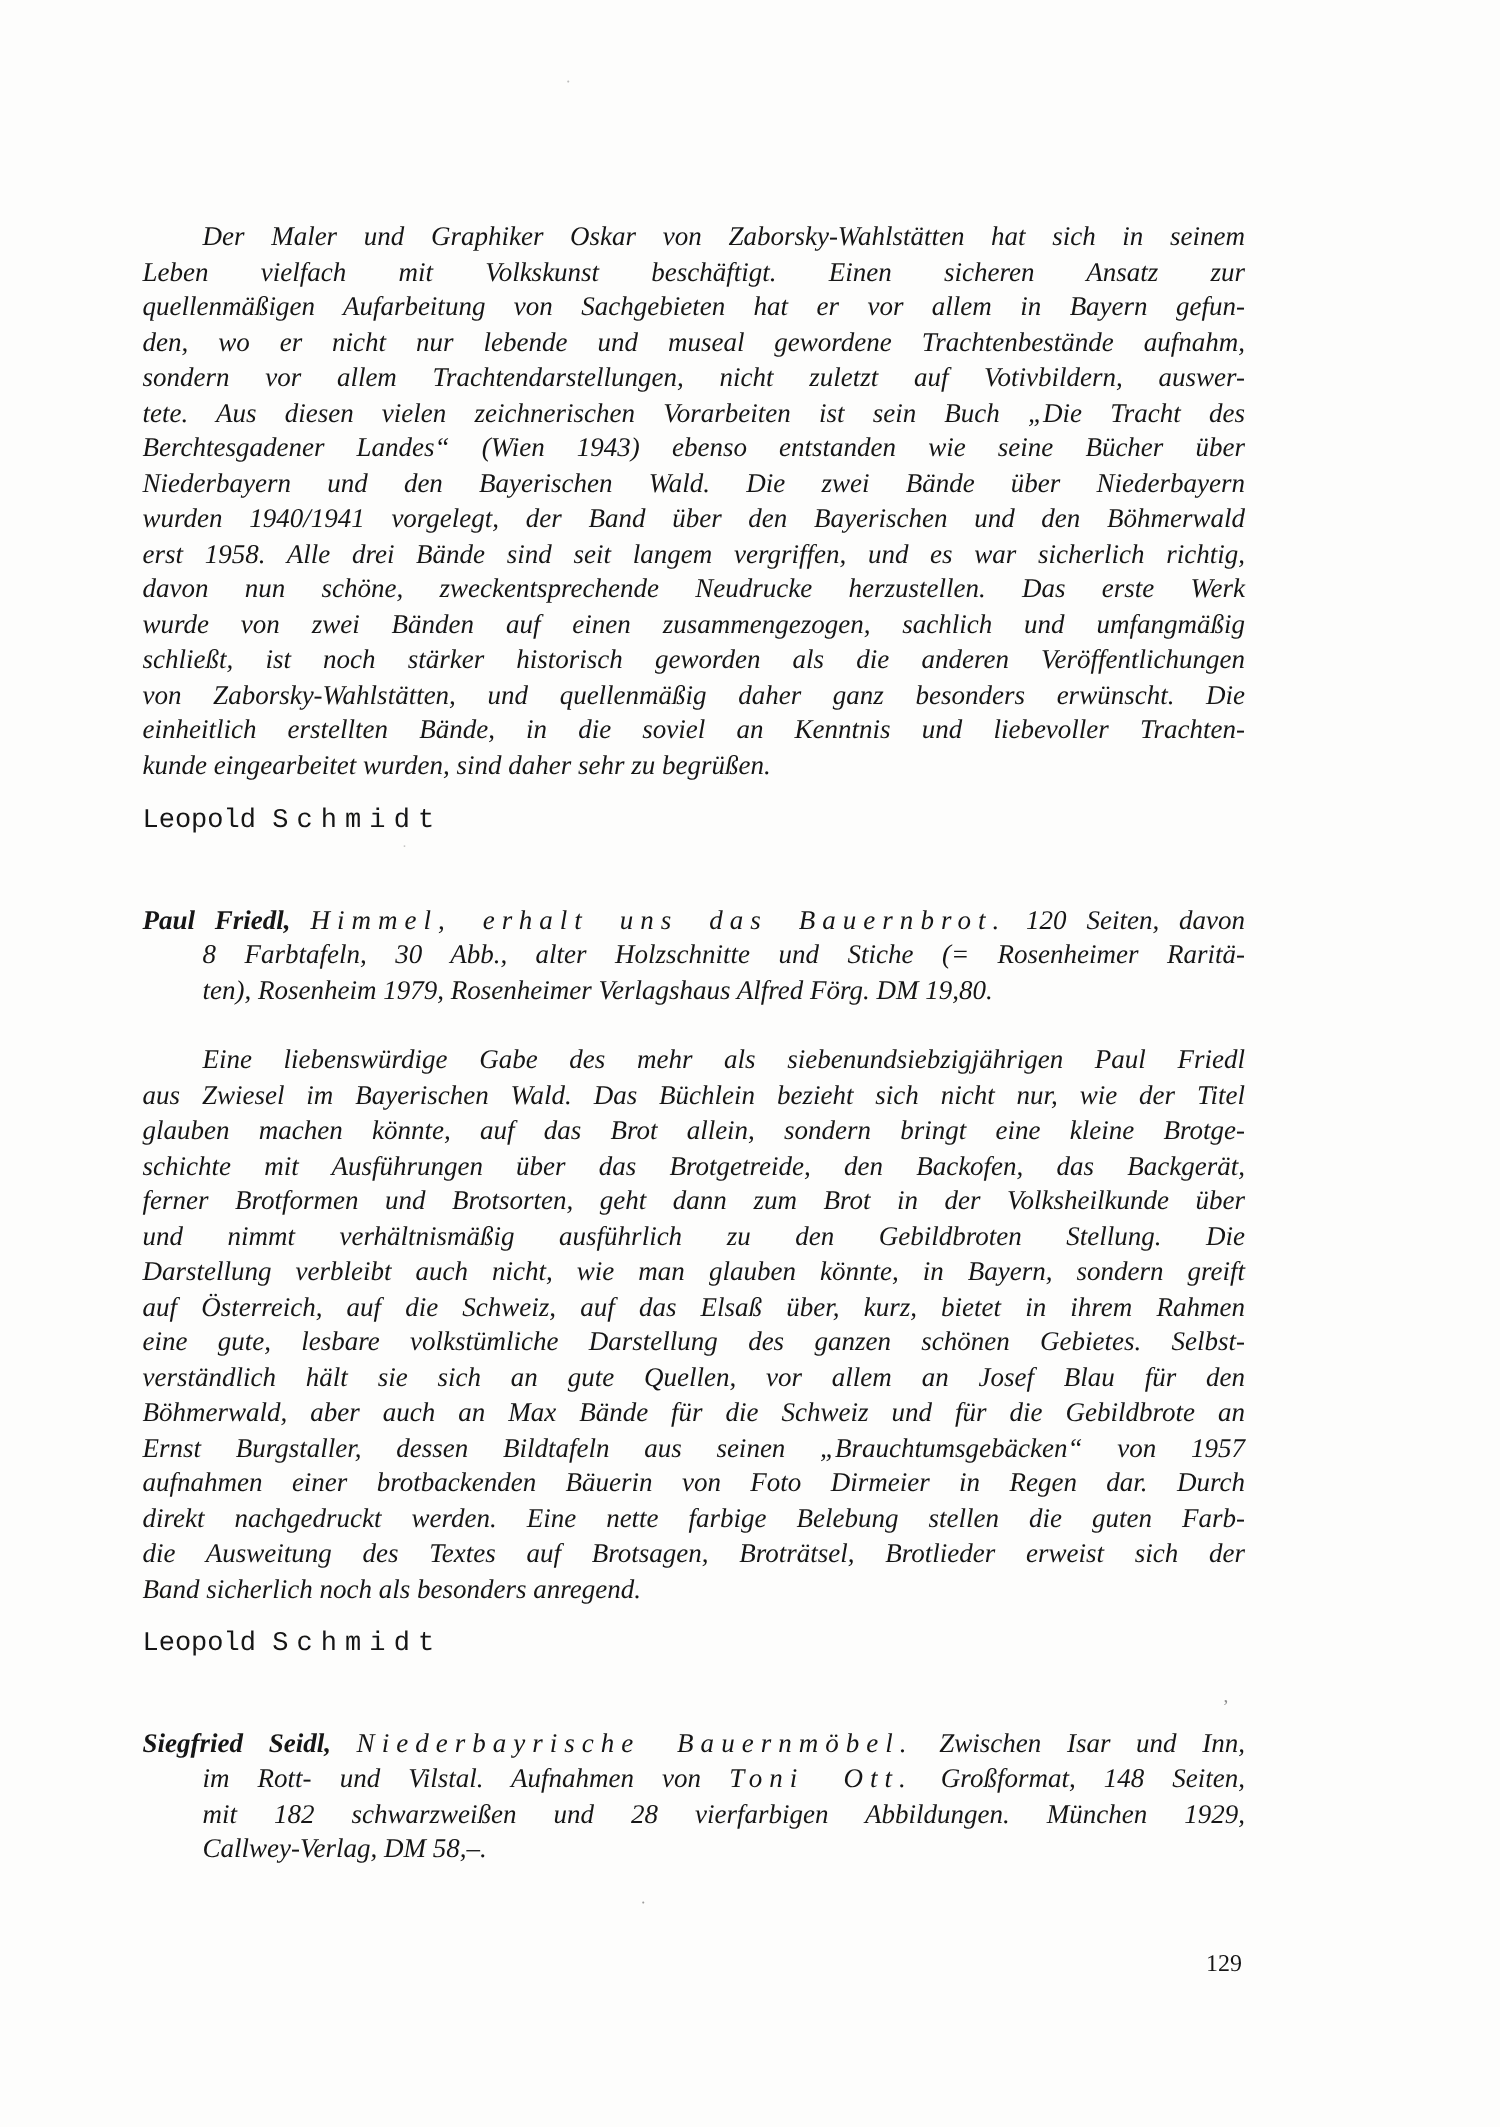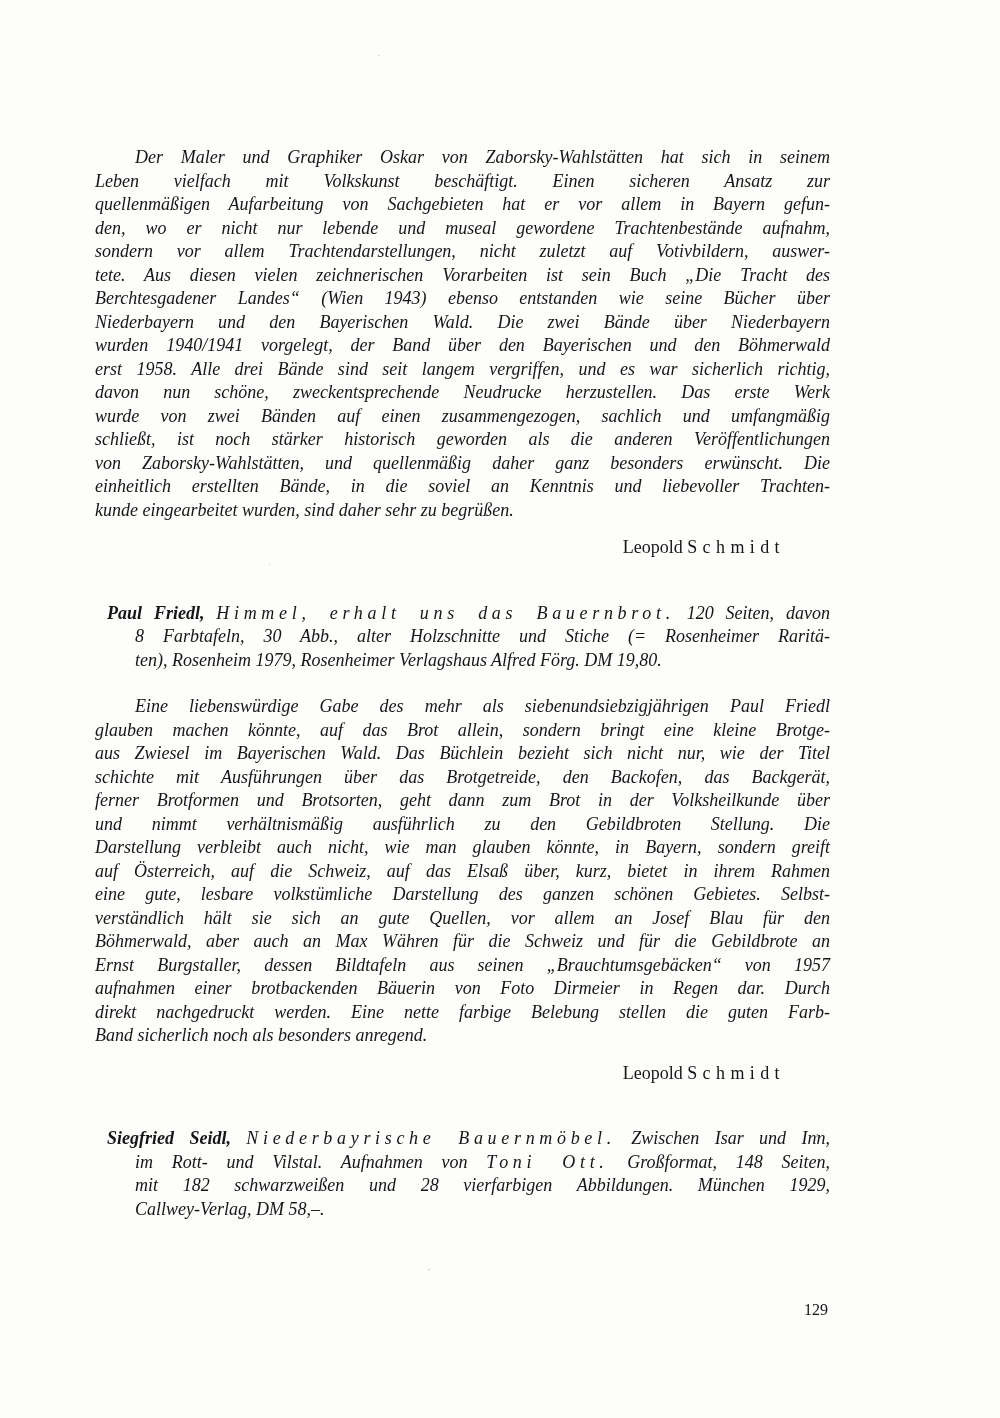--- a/index.html
+++ b/index.html
@@ -18,26 +18,26 @@
     top: 146px;
     width: 735px;
     font-size: 18px;
     line-height: 23.5px;
   }
   .line { text-align: justify; text-align-last: justify; font-style: italic; }
   .line.findent { text-indent: 40px; }
   .line.last { text-align-last: left; }
   .entry .line.econt { padding-left: 40px; }
   .seg-normal { font-weight: normal; }
-  .seg-bold { font-weight: bold; margin-left: 12px; }
+  .seg-bold { font-weight: bold; }
   .seg-spaced { letter-spacing: 0.26em; word-spacing: 0.15em; }
   .block.signature {
-    text-align: right;
     padding-right: 45px;
     margin: 14px 0 42px 0;
+    font-family: Liberation Mono, monospace;
   }
   .block.signature .seg-spaced { letter-spacing: 0.3em; word-spacing: 0.1em; }
   .block.entry { margin-bottom: 23px; }
   .page-number {
     position: absolute;
     top: 1301px;
     right: 172px;
     font-size: 16px;
     color: #161616;
   }
@@ -67,33 +67,34 @@
         <div class="line last">kunde eingearbeitet wurden, sind daher sehr zu begrüßen.</div>
       </div>
       <div class="block signature"><span class="seg-normal">Leopold </span><span class="seg-spaced">Schmidt</span></div>
       <div class="block entry">
         <div class="line efirst"><span class="seg-bold">Paul Friedl, </span><span class="seg-spaced">Himmel, erhalt uns das Bauernbrot.</span><span class="seg-normal"> 120 Seiten, davon</span></div>
         <div class="line econt">8 Farbtafeln, 30 Abb., alter Holzschnitte und Stiche (= Rosenheimer Raritä-</div>
         <div class="line last econt">ten), Rosenheim 1979, Rosenheimer Verlagshaus Alfred Förg. DM 19,80.</div>
       </div>
       <div class="block paragraph">
         <div class="line findent">Eine liebenswürdige Gabe des mehr als siebenundsiebzigjährigen Paul Friedl</div>
+        <div class="line">aus Zwiesel im Bayerischen Wald. Das Büchlein bezieht sich nicht nur, wie der Titel</div>
         <div class="line">glauben machen könnte, auf das Brot allein, sondern bringt eine kleine Brotge-</div>
-        <div class="line">aus Zwiesel im Bayerischen Wald. Das Büchlein bezieht sich nicht nur, wie der Titel</div>
         <div class="line">schichte mit Ausführungen über das Brotgetreide, den Backofen, das Backgerät,</div>
         <div class="line">ferner Brotformen und Brotsorten, geht dann zum Brot in der Volksheilkunde über</div>
         <div class="line">und nimmt verhältnismäßig ausführlich zu den Gebildbroten Stellung. Die</div>
         <div class="line">Darstellung verbleibt auch nicht, wie man glauben könnte, in Bayern, sondern greift</div>
         <div class="line">auf Österreich, auf die Schweiz, auf das Elsaß über, kurz, bietet in ihrem Rahmen</div>
         <div class="line">eine gute, lesbare volkstümliche Darstellung des ganzen schönen Gebietes. Selbst-</div>
         <div class="line">verständlich hält sie sich an gute Quellen, vor allem an Josef Blau für den</div>
-        <div class="line">Böhmerwald, aber auch an Max Währen für die Schweiz und für die Gebildbrote an</div>
+        <div class="line">Böhmerwald, aber auch an Max Bände für die Schweiz und für die Gebildbrote an</div>
         <div class="line">Ernst Burgstaller, dessen Bildtafeln aus seinen „Brauchtumsgebäcken“ von 1957</div>
         <div class="line">aufnahmen einer brotbackenden Bäuerin von Foto Dirmeier in Regen dar. Durch</div>
         <div class="line">direkt nachgedruckt werden. Eine nette farbige Belebung stellen die guten Farb-</div>
+        <div class="line">die Ausweitung des Textes auf Brotsagen, Broträtsel, Brotlieder erweist sich der</div>
         <div class="line last">Band sicherlich noch als besonders anregend.</div>
       </div>
       <div class="block signature"><span class="seg-normal">Leopold </span><span class="seg-spaced">Schmidt</span></div>
       <div class="block entry">
         <div class="line efirst"><span class="seg-bold">Siegfried Seidl, </span><span class="seg-spaced">Niederbayrische Bauernmöbel.</span><span class="seg-normal"> Zwischen Isar und Inn,</span></div>
         <div class="line econt"><span class="seg-normal">im Rott- und Vilstal. Aufnahmen von </span><span class="seg-spaced">Toni Ott.</span><span class="seg-normal"> Großformat, 148 Seiten,</span></div>
         <div class="line econt">mit 182 schwarzweißen und 28 vierfarbigen Abbildungen. München 1929,</div>
         <div class="line last econt">Callwey-Verlag, DM 58,–.</div>
       </div>
     </div>

